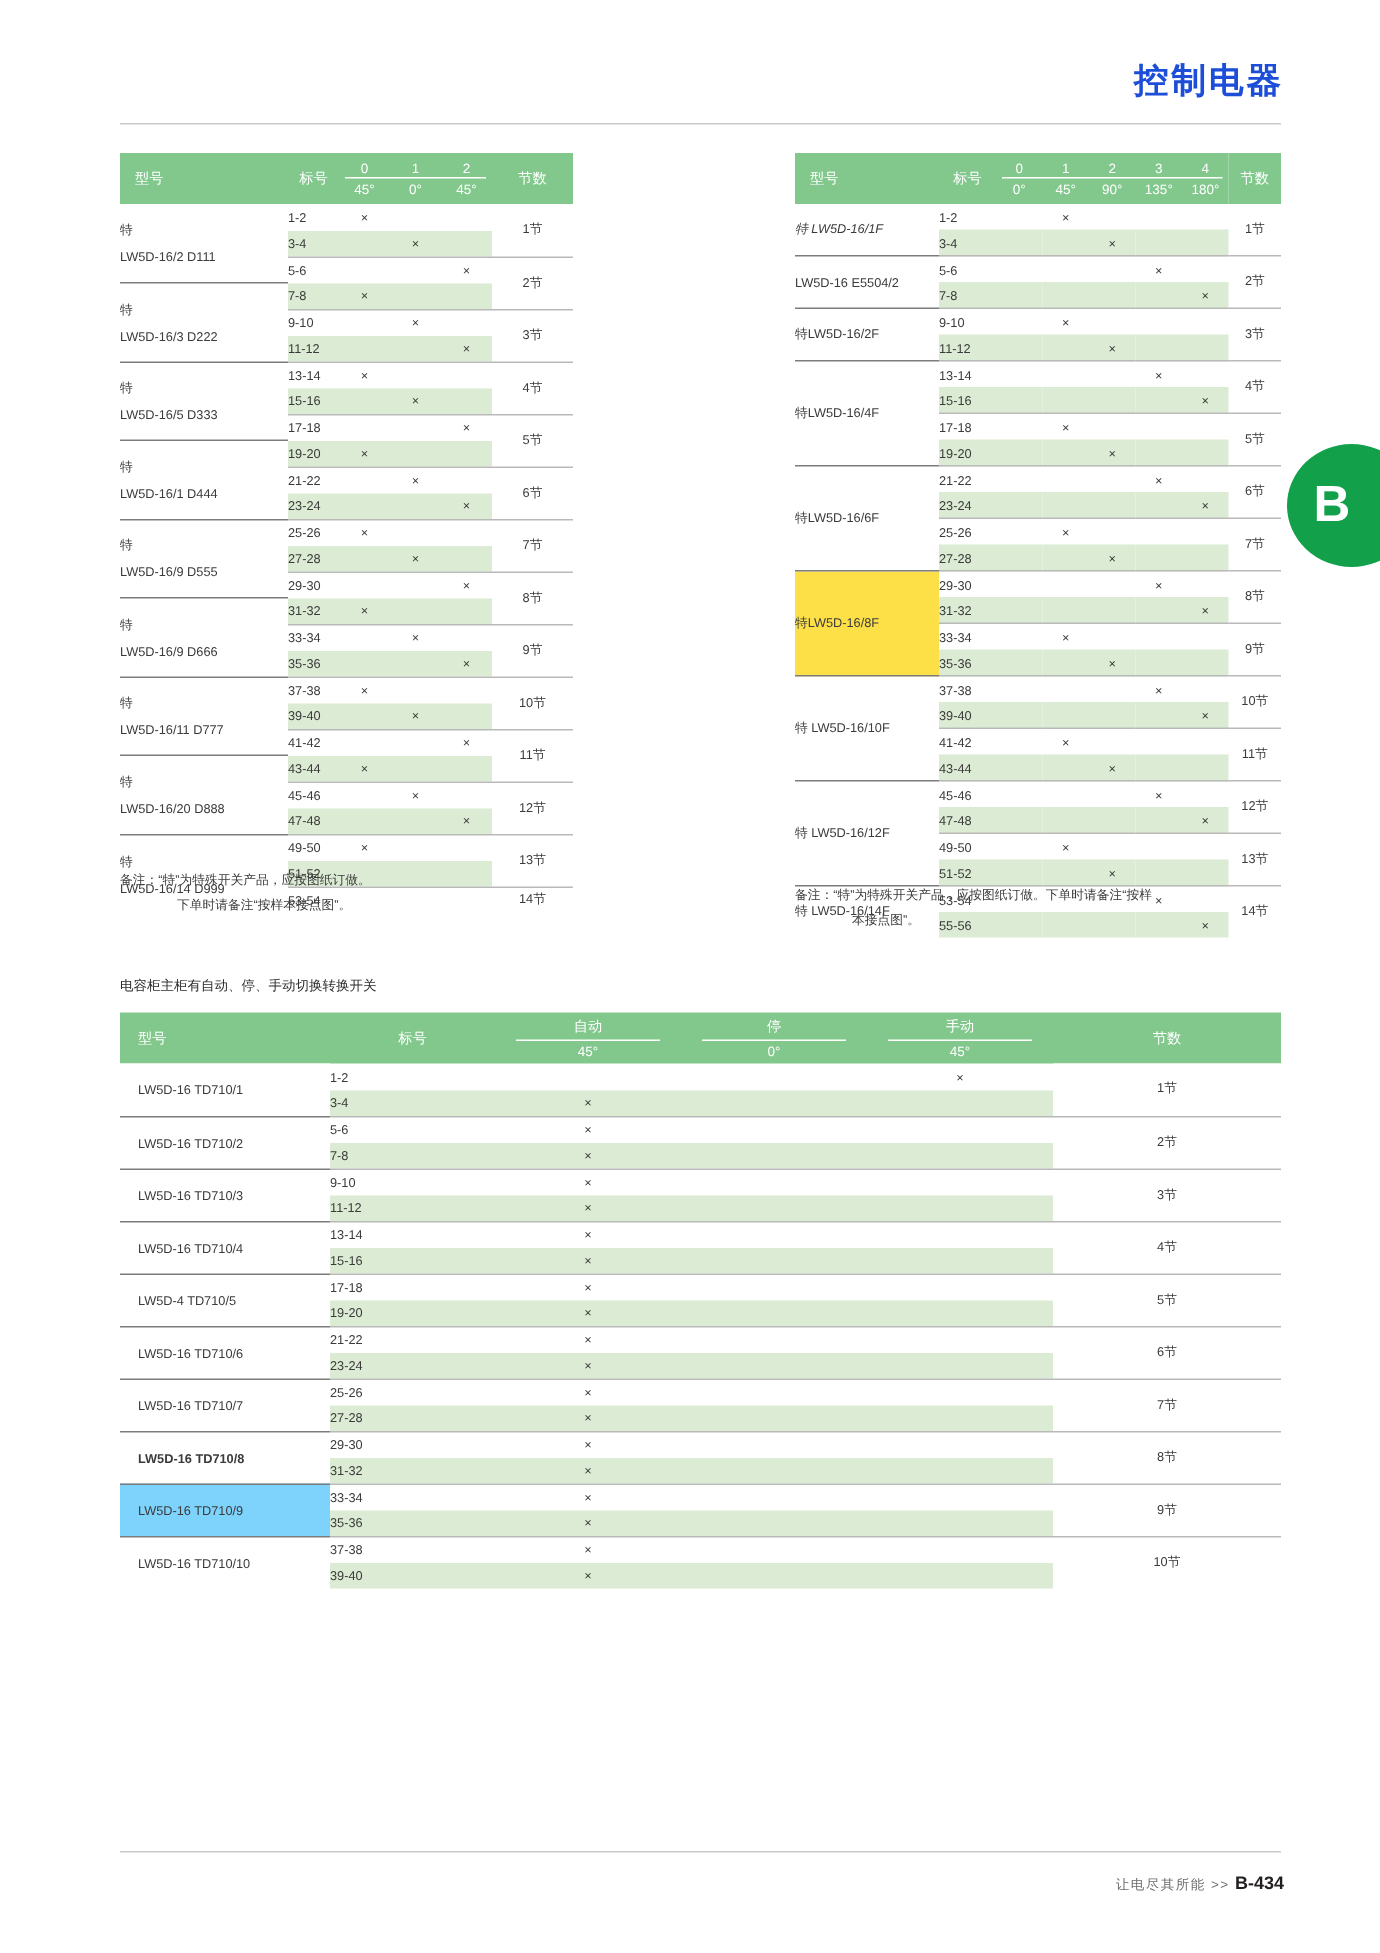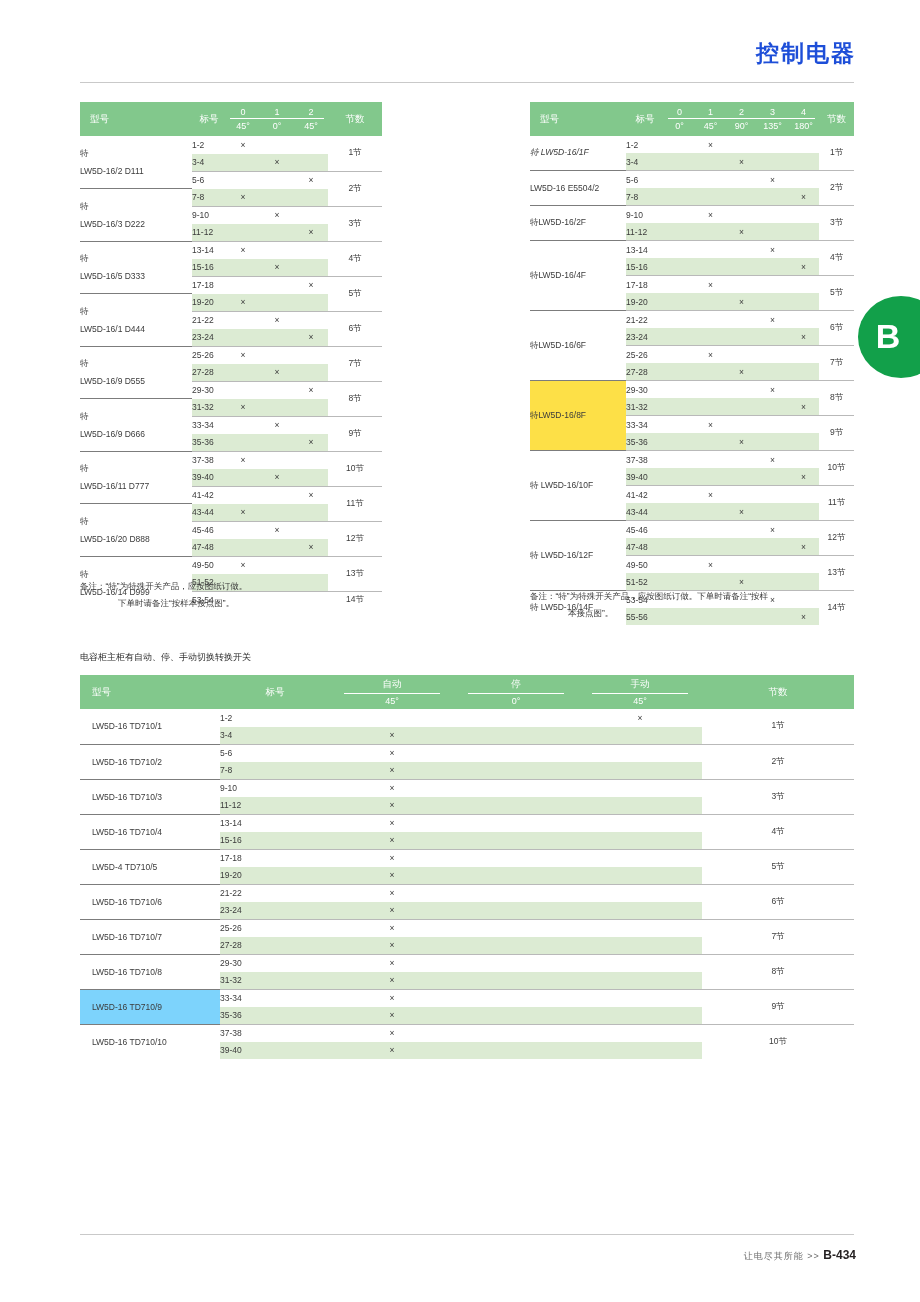--- a/index.html
+++ b/index.html
@@ -758,21 +758,21 @@
           <td class="mark bt"></td>
           <td class="jie bt" rowspan="2" style="background: rgb(255, 255, 255);">7节</td>
         </tr>
         <tr class="rowband shade" style="height: 17.5px;">
           <td class="lbl">27-28</td>
           <td class="mark">×</td>
           <td class="mark"></td>
           <td class="mark"></td>
         </tr>
         <tr class="rowband" style="height: 17.5px;">
-          <td class="model btl" rowspan="2" style="background: rgb(255, 255, 255); padding-left: 12px;">LW5D-16 TD710/8</td>
+          <td class="model btl" rowspan="2" style="background: rgb(255, 255, 255); padding-left: 12px; font-weight: bold;">LW5D-16 TD710/8</td>
           <td class="lbl bt">29-30</td>
           <td class="mark bt">×</td>
           <td class="mark bt"></td>
           <td class="mark bt"></td>
           <td class="jie bt" rowspan="2" style="background: rgb(255, 255, 255);">8节</td>
         </tr>
         <tr class="rowband shade" style="height: 17.5px;">
           <td class="lbl">31-32</td>
           <td class="mark">×</td>
           <td class="mark"></td>

